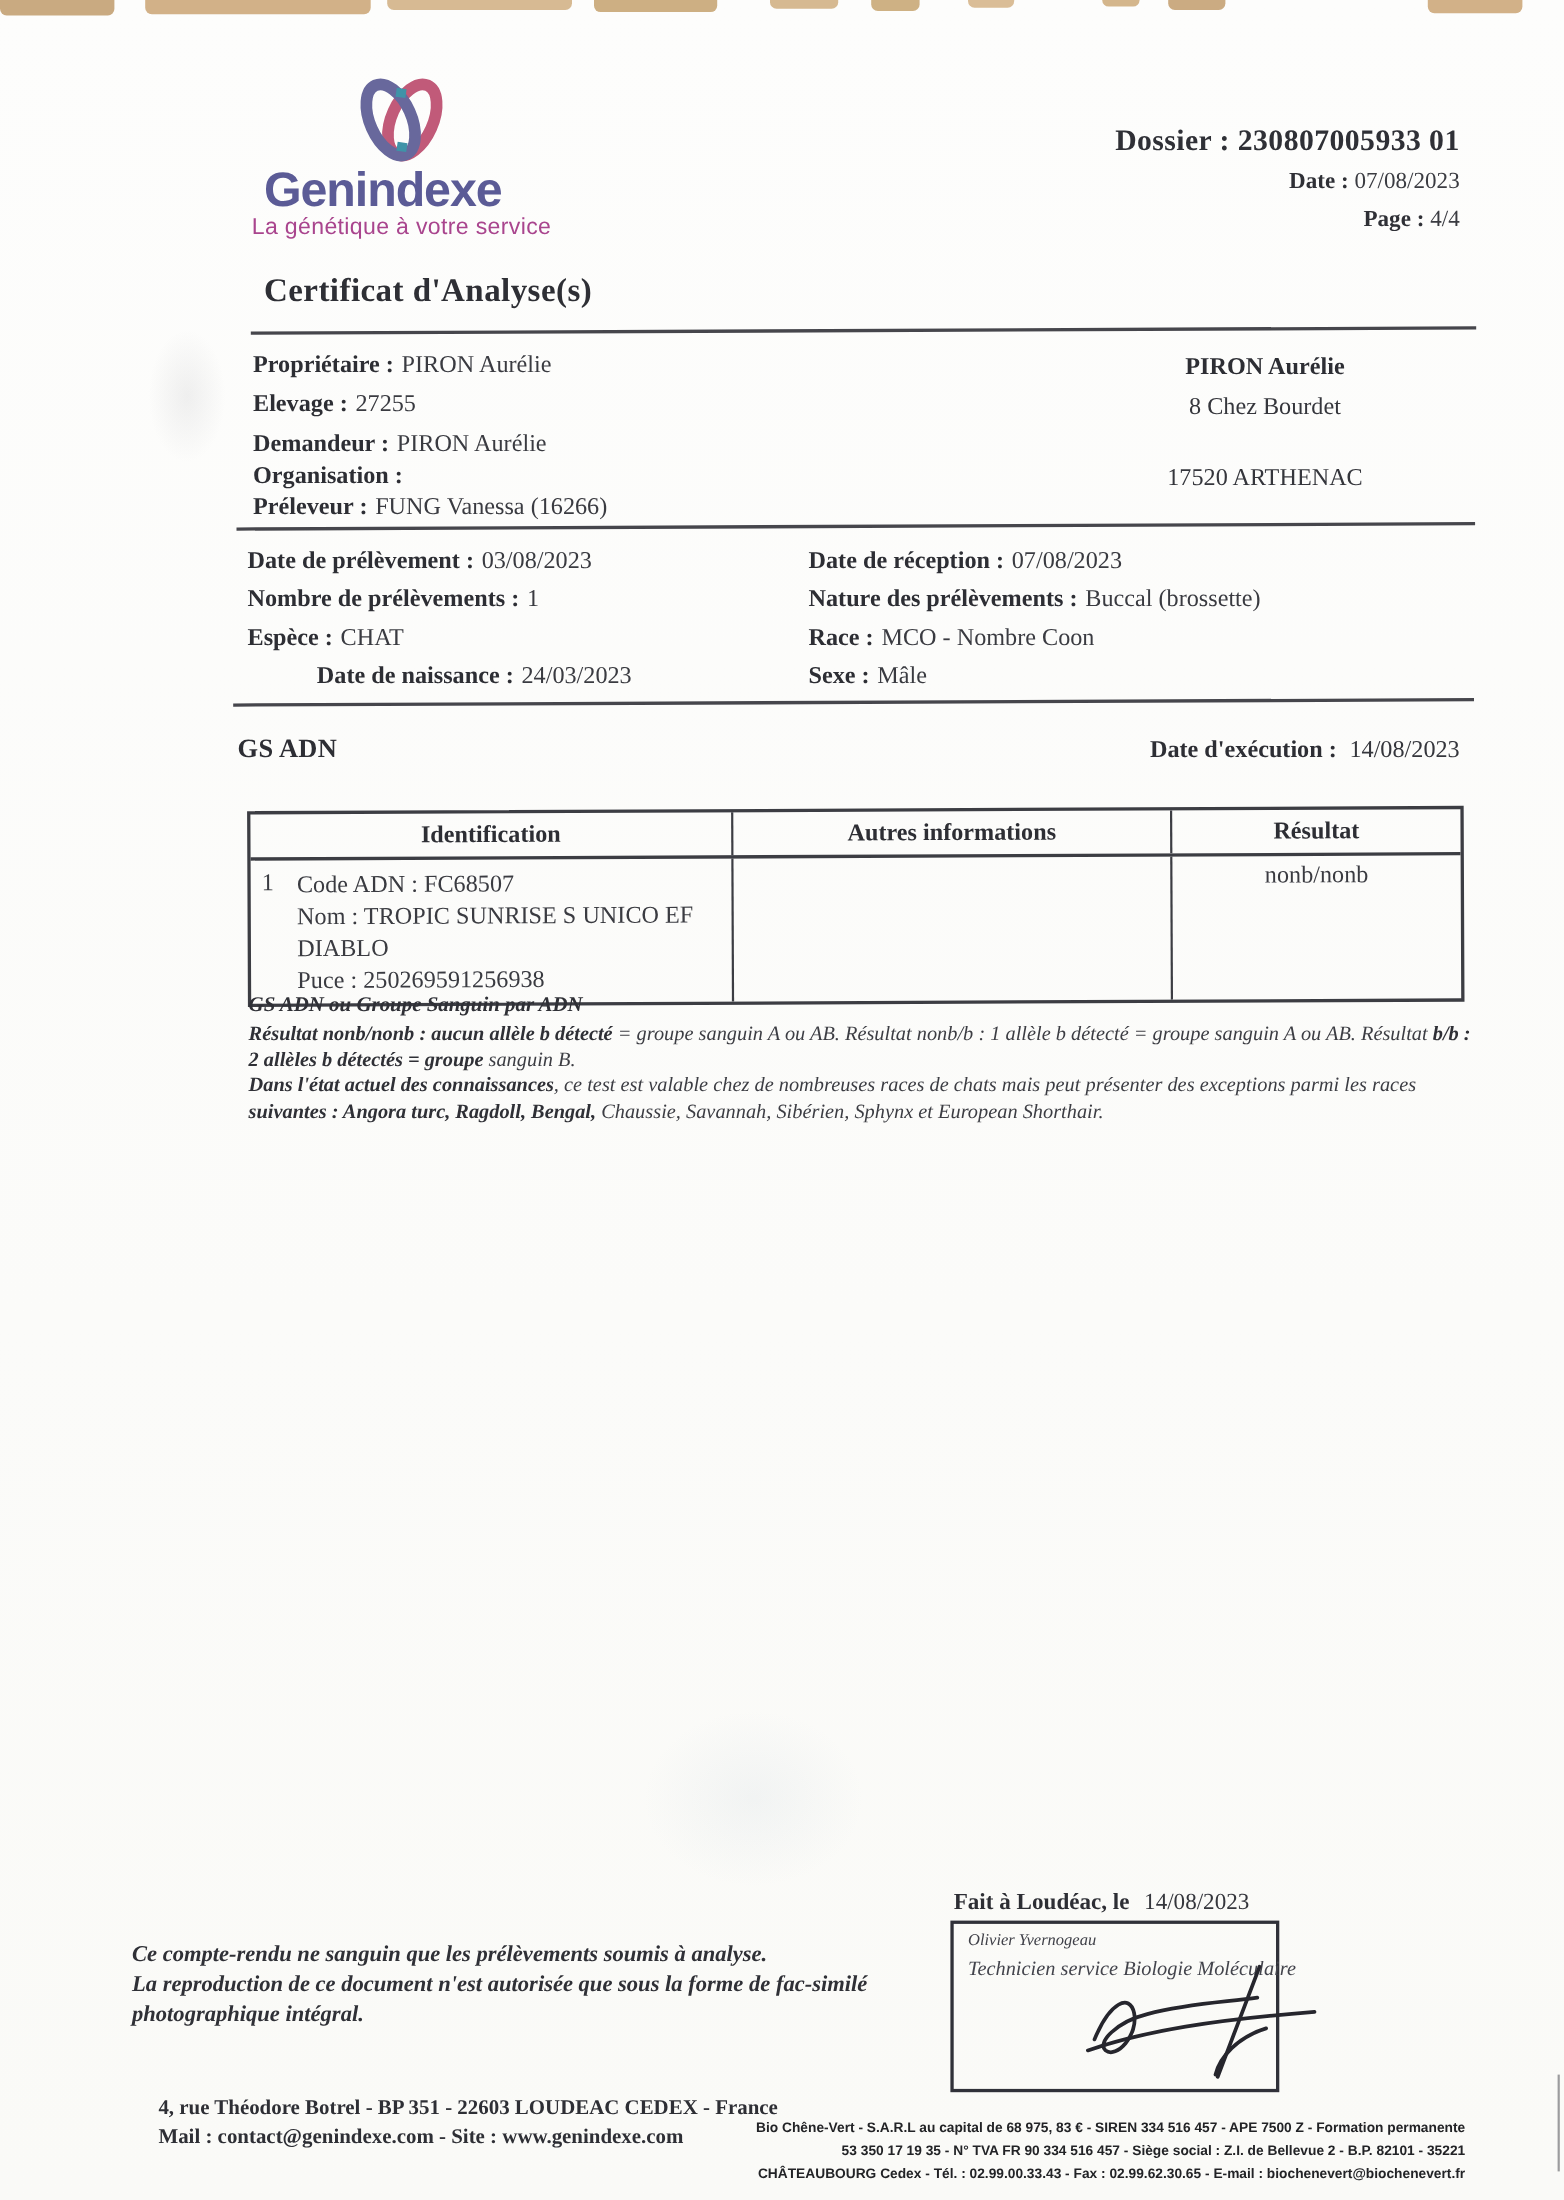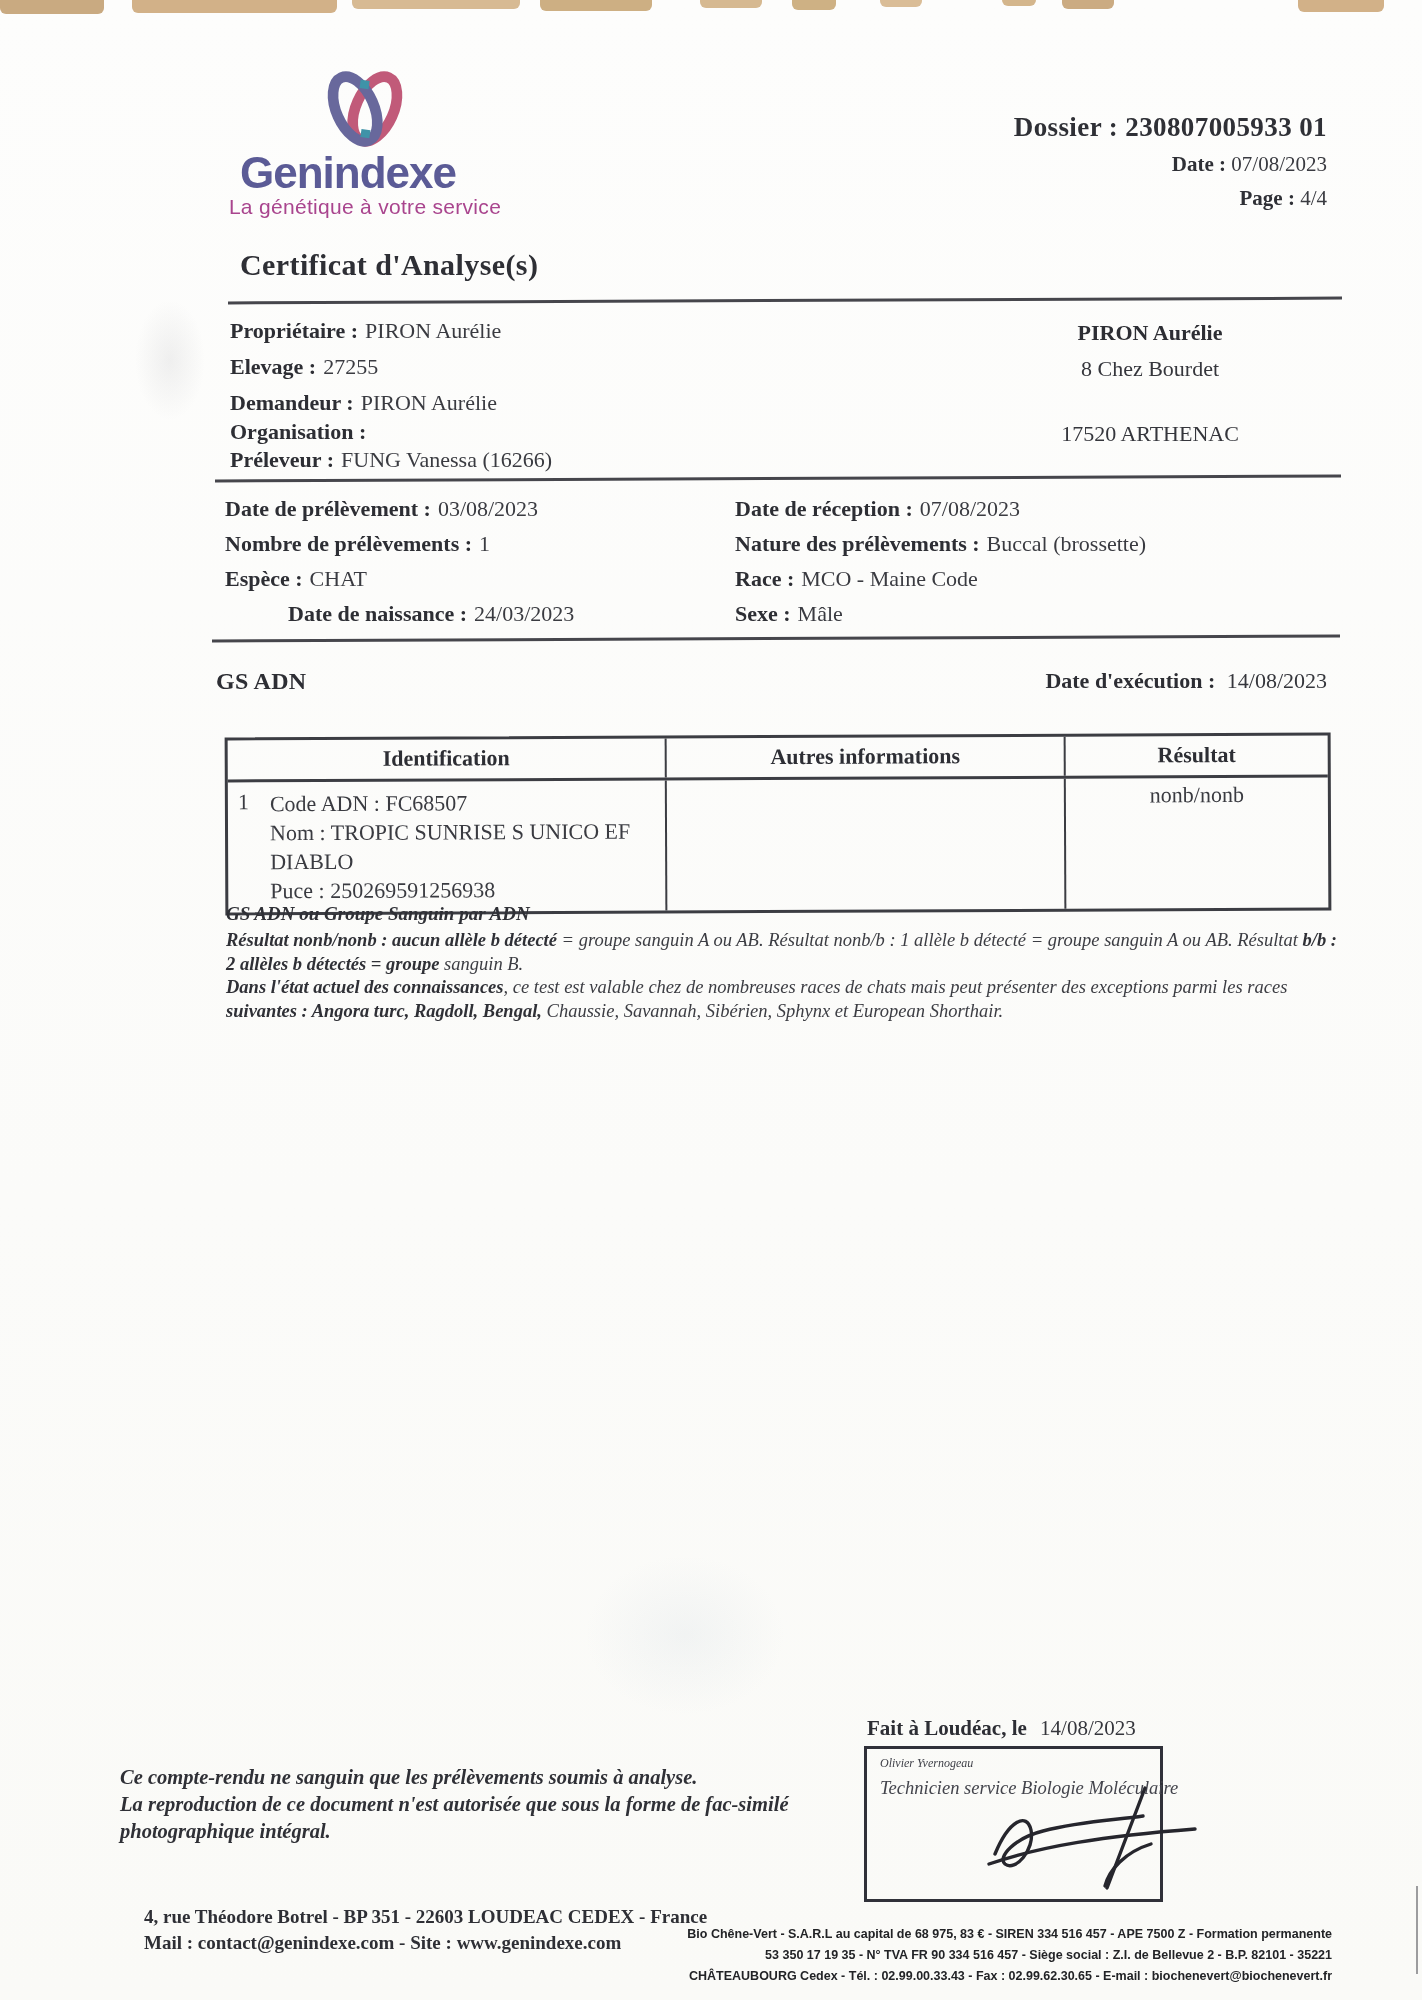--- a/index.html
+++ b/index.html
@@ -48,21 +48,21 @@
   .ident .lines div{line-height:1.32;}
   .res-val{text-align:center;padding-top:4px;}
   
   .footnotes{left:226px;top:902px;width:1122px;font-style:italic;font-size:18.5px;line-height:1.27;color:#3c3d43;}
   .footnotes .ft-title{font-weight:bold;font-size:19px;color:#2f3036;margin-bottom:3px;}
   .footnotes b{color:#2f3036;}
   
   .fait-line{left:867px;top:1716px;font-size:21px;white-space:nowrap;}
   .fait-line b{color:#2d2e34;margin-right:8px;}
   .sig-box{left:864px;top:1746px;width:299px;height:156px;border:3px solid #303139;padding:7px 0 0 13px;box-sizing:border-box;}
-  .sig-name{font-style:italic;font-size:12px;color:#3f4048;}
+  .sig-name{font-style:italic;font-size:15px;color:#3f4048;}
   .sig-title{font-style:italic;font-size:18.5px;color:#43444c;margin-top:7px;white-space:nowrap;}
   .disclaimer{left:120px;top:1764px;font-size:20.5px;font-weight:bold;font-style:italic;line-height:1.32;color:#2f3036;white-space:nowrap;}
   .footer-left{left:144px;top:1904px;font-size:19px;font-weight:bold;line-height:1.36;color:#2e2f35;white-space:nowrap;}
   .footer-right{left:560px;top:1924px;width:772px;text-align:right;font-family:"Liberation Sans",sans-serif;font-size:12.5px;font-weight:bold;line-height:1.66;color:#222326;white-space:nowrap;}
   .edge-line{position:absolute;left:1416px;top:1886px;width:2px;height:88px;background:#6a6a6e;opacity:.65;}
 </style>
 </head>
 <body>
 
 <div class="page">
@@ -153,21 +153,21 @@
   <div class="row" style="left:240px;top:601px;margin-left:48px;">
     <b>Date de naissance :</b><span>24/03/2023</span>
   </div>
   <div class="row" style="left:735px;top:496px;">
     <b>Date de réception :</b><span>07/08/2023</span>
   </div>
   <div class="row" style="left:735px;top:531px;">
     <b>Nature des prélèvements :</b><span>Buccal (brossette)</span>
   </div>
   <div class="row" style="left:735px;top:566px;">
-    <b>Race :</b><span>MCO - Maine Code</span>
+    <b>Race :</b><span>MCO - Nombre Coon</span>
   </div>
   <div class="row" style="left:735px;top:601px;">
     <b>Sexe :</b><span>Mâle</span>
   </div>
 
   <div class="rule" style="left:212px;top:637px;width:1128px;"></div>
 
   <div class="abs section-title">GS ADN</div>
   <div class="abs exec-block">
     <b>Date d'exécution :</b>

